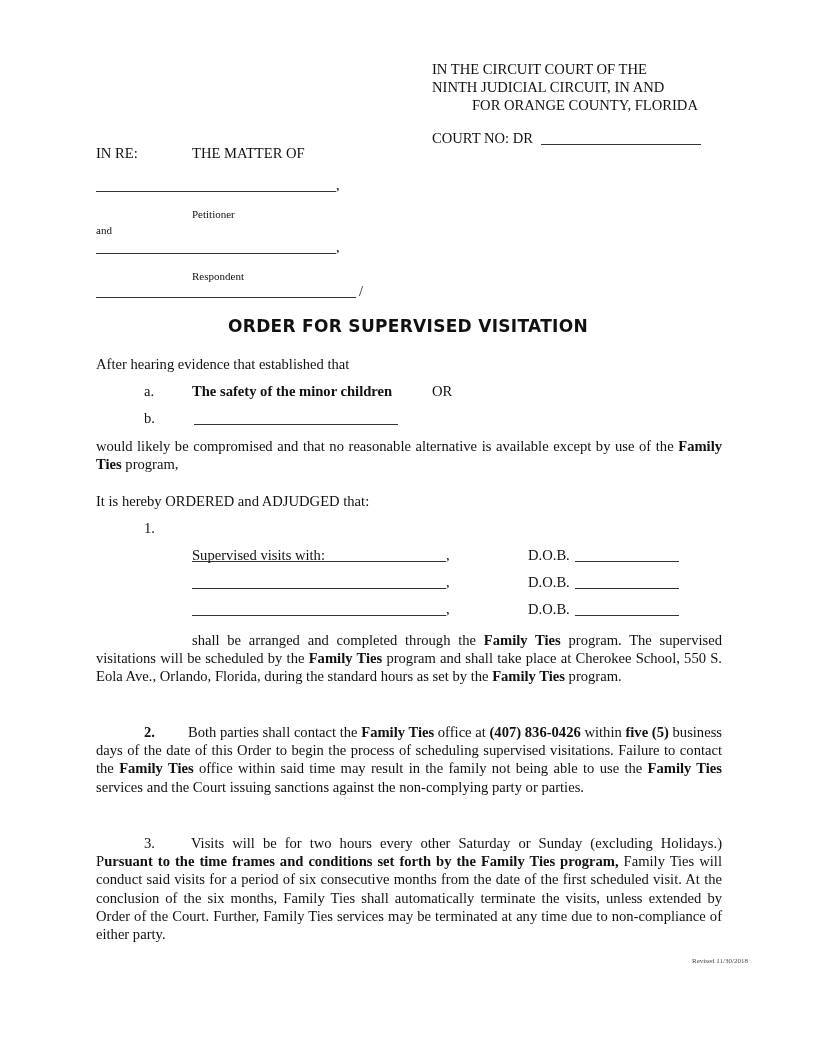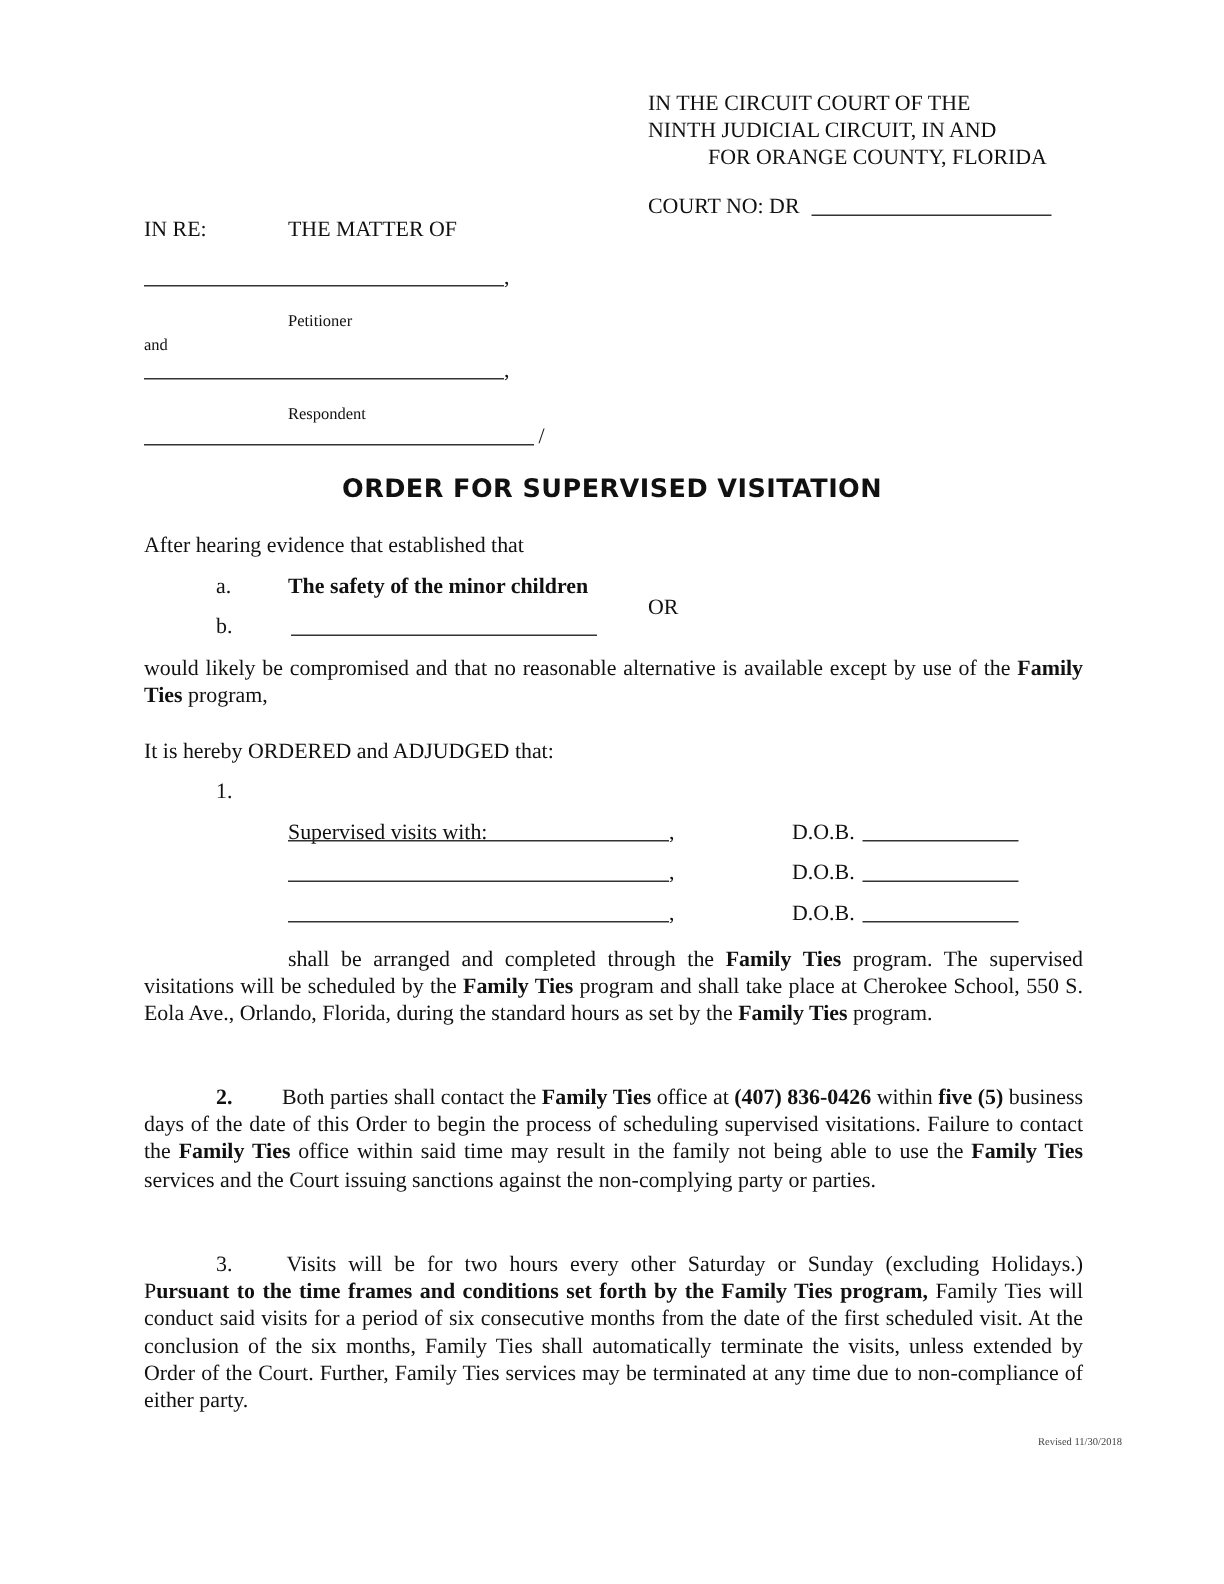--- a/index.html
+++ b/index.html
@@ -40,21 +40,21 @@
 
 <div class="abs" style="left:96px; top:284px;">
   <span class="blank" style="width:260px;"></span><span style="margin-left:3px;">/</span>
 </div>
 
 <div class="abs title" style="left:0; width:816px; text-align:center; top:318px;">ORDER FOR SUPERVISED VISITATION</div>
 
 <div class="abs" style="left:96px; top:357px;">After hearing evidence that established that</div>
 <div class="abs" style="left:144px; top:384px;">a.</div>
 <div class="abs" style="left:192px; top:384px;font-weight:bold;">The safety of the minor children</div>
-<div class="abs" style="left:432px; top:384px;margin-top:14px;">OR</div>
+<div class="abs" style="left:432px; top:384px;">OR</div>
 <div class="abs" style="left:144px; top:411px;">b.</div>
 <div class="abs" style="left:192px; top:411px;">
   <span class="blank" style="width:204px; margin-left:2px;"></span>
 </div>
 <div class="para" style="top:437px;">
   <span>would likely be compromised and that no reasonable alternative is available except by use of the</span>
   <span class="b">Family Ties</span><span> program,</span>
 </div>
 
 <div class="abs" style="left:96px; top:494px;">It is hereby ORDERED and ADJUDGED that:</div>

